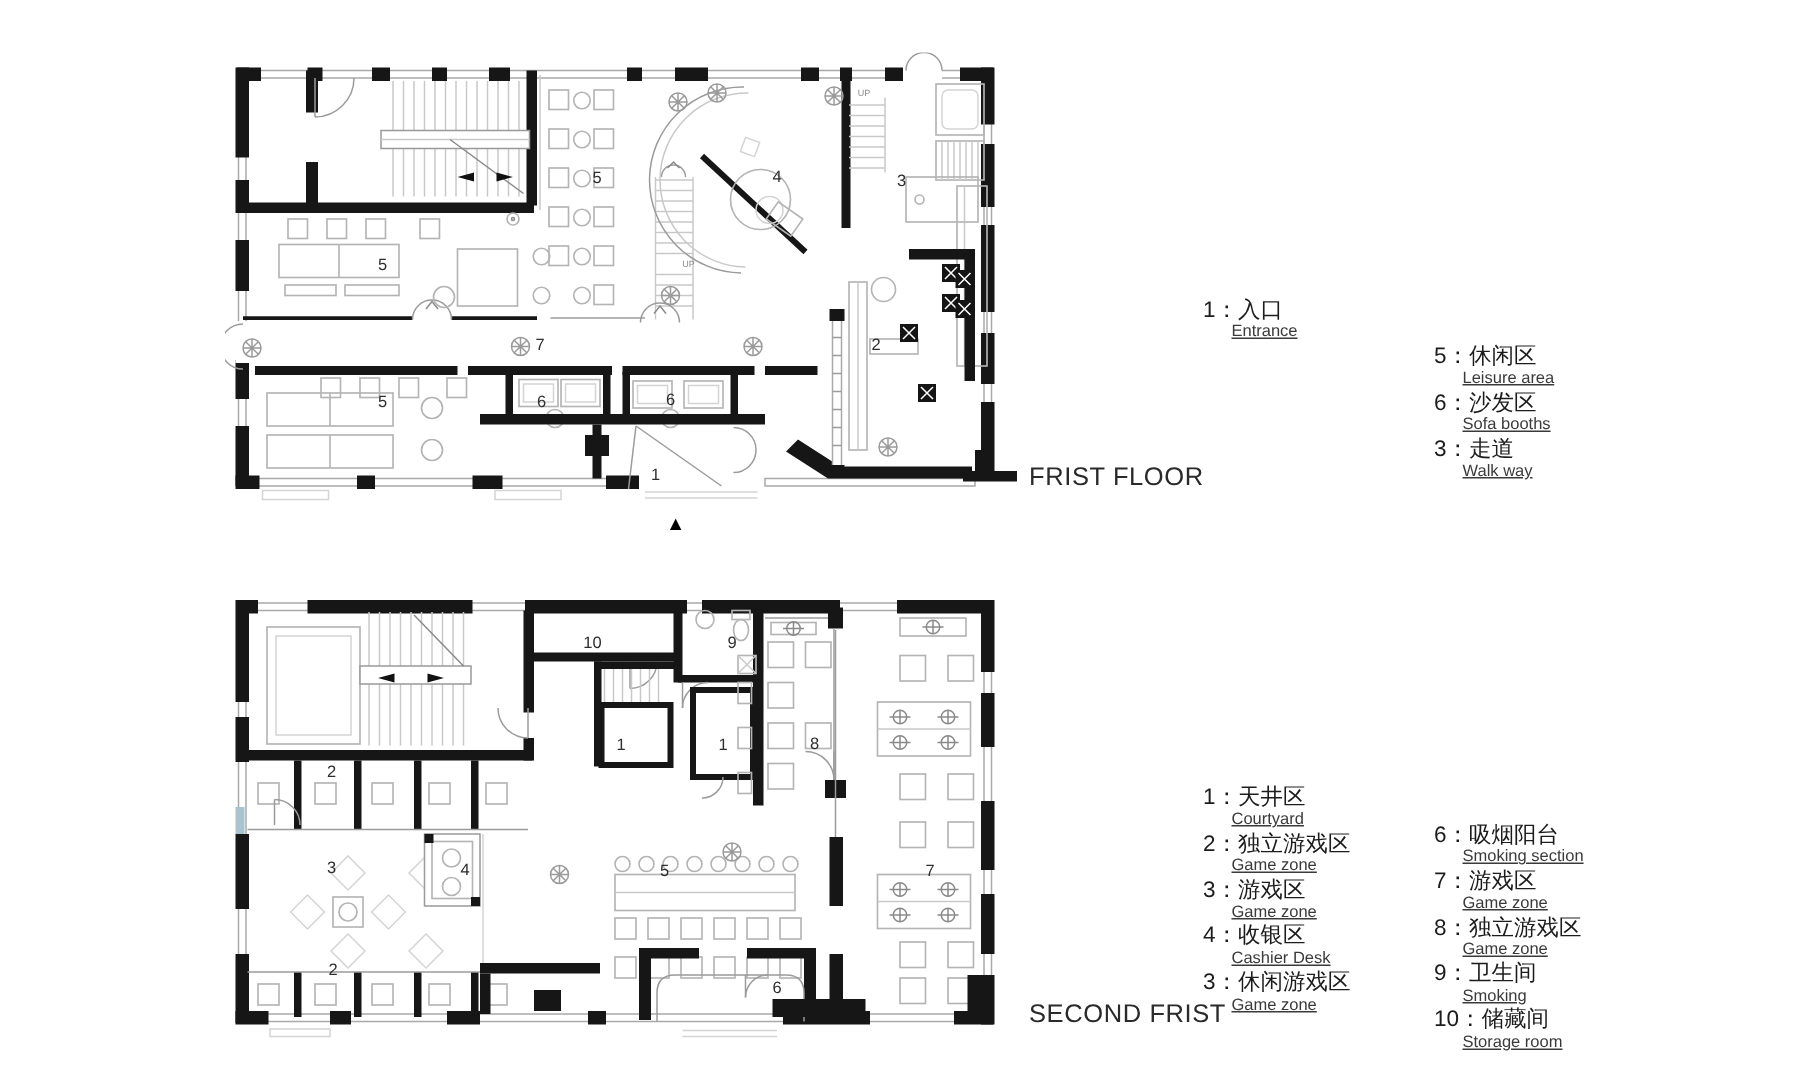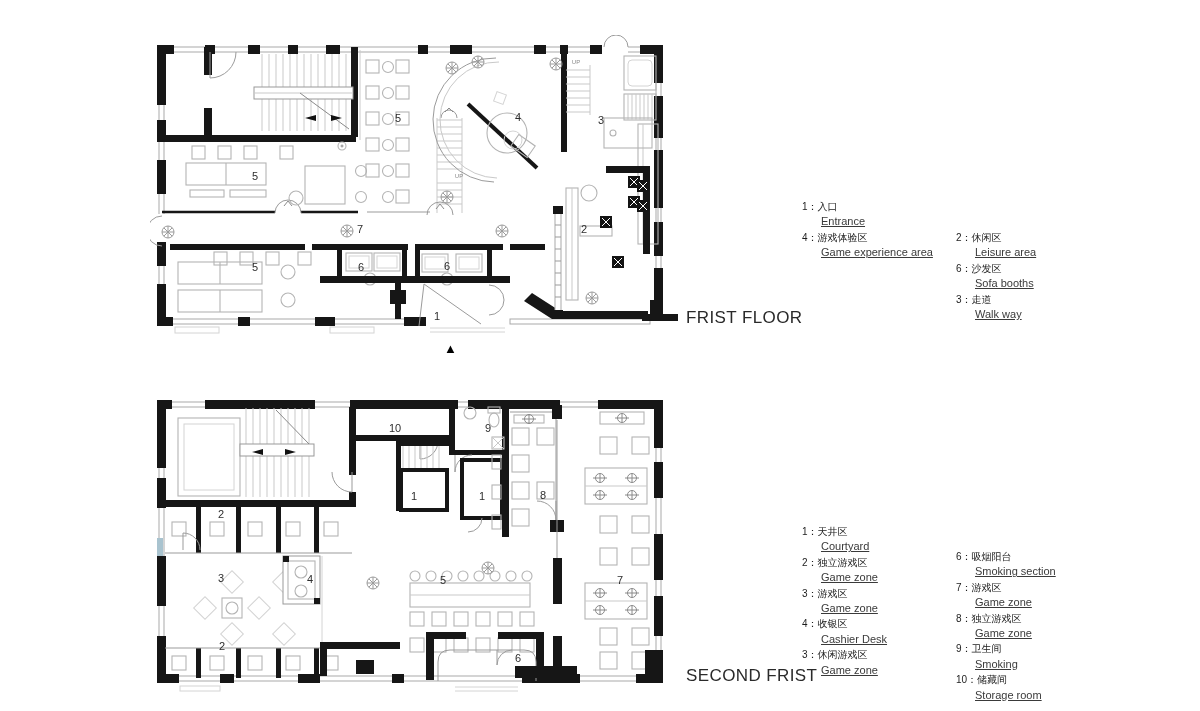--- a/index.html
+++ b/index.html
@@ -5,21 +5,21 @@
   html,body{margin:0;padding:0;}
   body{
     width:1200px;height:711px;position:relative;background:#ffffff;
     font-family:"Liberation Sans", sans-serif;overflow:hidden;color:#222;
   }
   .plan{position:absolute;}
   .floor-title{position:absolute;font-size:17px;color:#2a2a2a;letter-spacing:.4px;white-space:nowrap;}
   #legends{position:absolute;left:0;top:0;width:1200px;height:711px;}
   .legend-col{position:absolute;}
   .legend-item{white-space:nowrap;}
-  .lz{font-size:10px;color:#1c1c1c;line-height:15.4px;}
+  .lz{font-size:15px;color:#1c1c1c;line-height:15.4px;}
   .le{font-size:11px;color:#3a3a3a;line-height:15.4px;padding-left:19px;text-decoration:underline;}
   .north{position:absolute;font-size:13px;color:#000;line-height:1;}
   
   .w{fill:#161616;stroke:none}
   .winr{fill:#ffffff;stroke:#a9a9a9;stroke-width:1}
   .bluwin{fill:#a9c3cf;stroke:none}
   .g1{stroke:#c9c9c9;stroke-width:1;fill:none}
   .g2{stroke:#9b9b9b;stroke-width:1;fill:none}
   .f{stroke:#b4b4b4;stroke-width:1.1;fill:none}
   .fd{stroke:#d4d4d4;stroke-width:1;fill:none}
@@ -600,28 +600,24 @@
 
 <div class="floor-title" style="left:686px;top:666px">SECOND FRIST</div>
 
 <div id="legends">
   <div>
       <div class="legend-col" style="left: 802px; top: 199px;">
         <div class="legend-item">
           <div class="lz">1：入口</div>
           <div class="le">Entrance</div>
         </div>
-        <div class="legend-item">
-          <div class="lz">4：游戏体验区</div>
-          <div class="le">Game experience area</div>
-        </div>
       </div>
       <div class="legend-col" style="left: 956px; top: 230px;">
         <div class="legend-item">
-          <div class="lz">2：休闲区</div>
+          <div class="lz">5：休闲区</div>
           <div class="le">Leisure area</div>
         </div>
         <div class="legend-item">
           <div class="lz">6：沙发区</div>
           <div class="le">Sofa booths</div>
         </div>
         <div class="legend-item">
           <div class="lz">3：走道</div>
           <div class="le">Walk way</div>
         </div>

